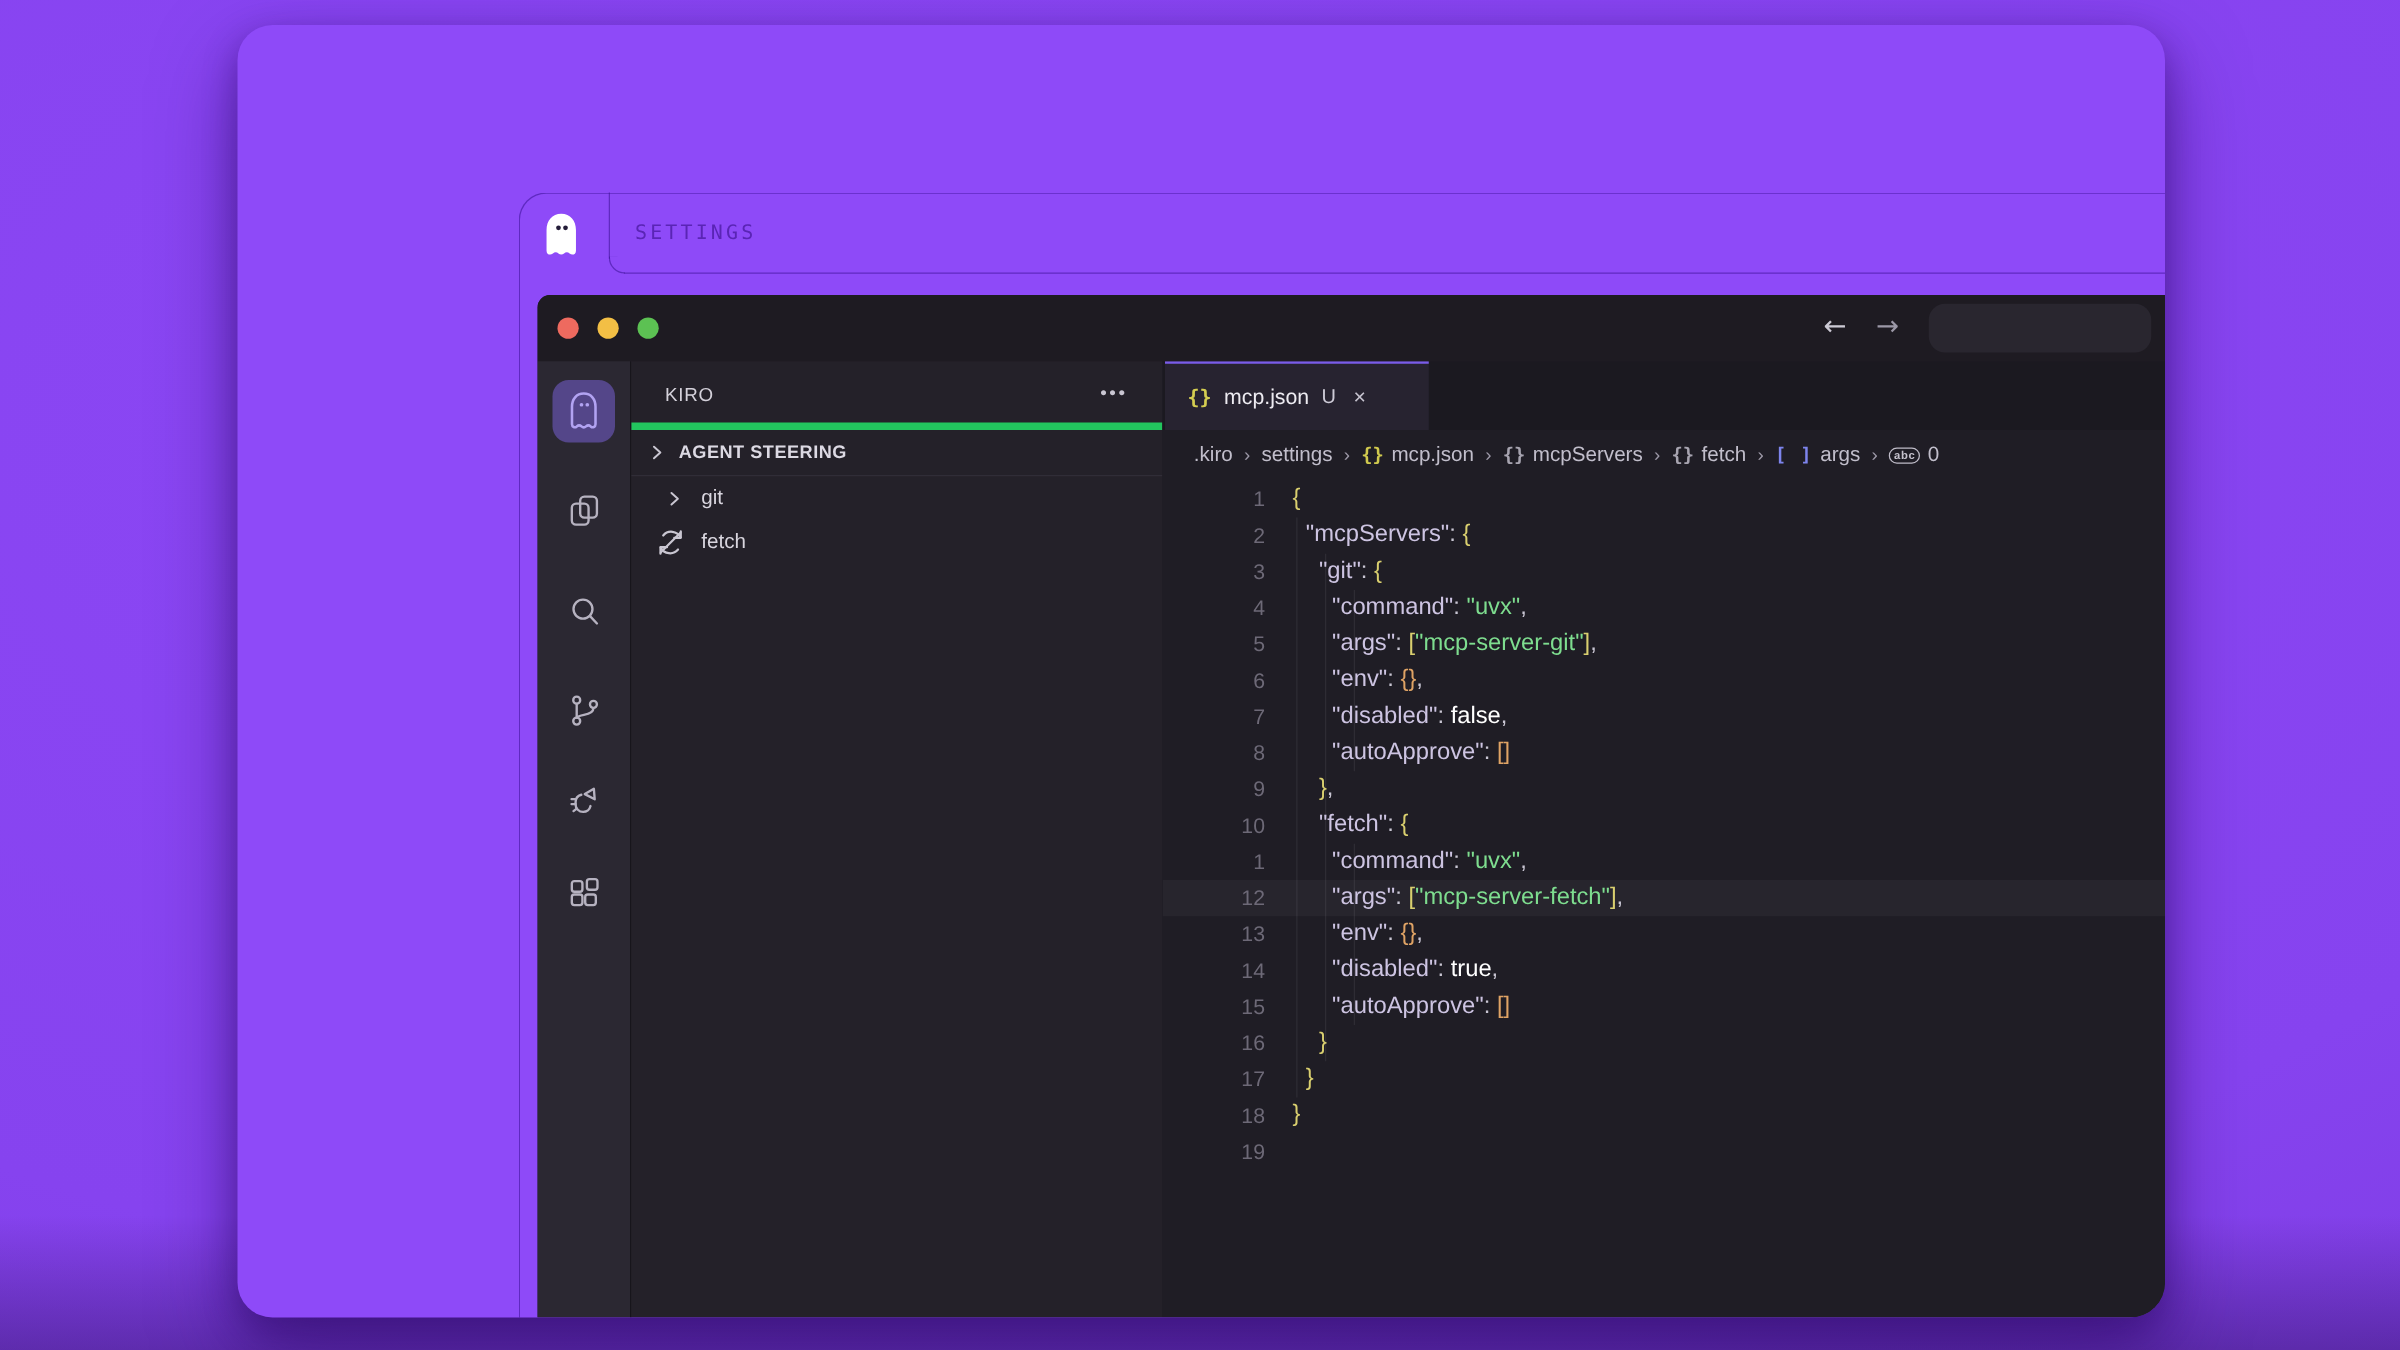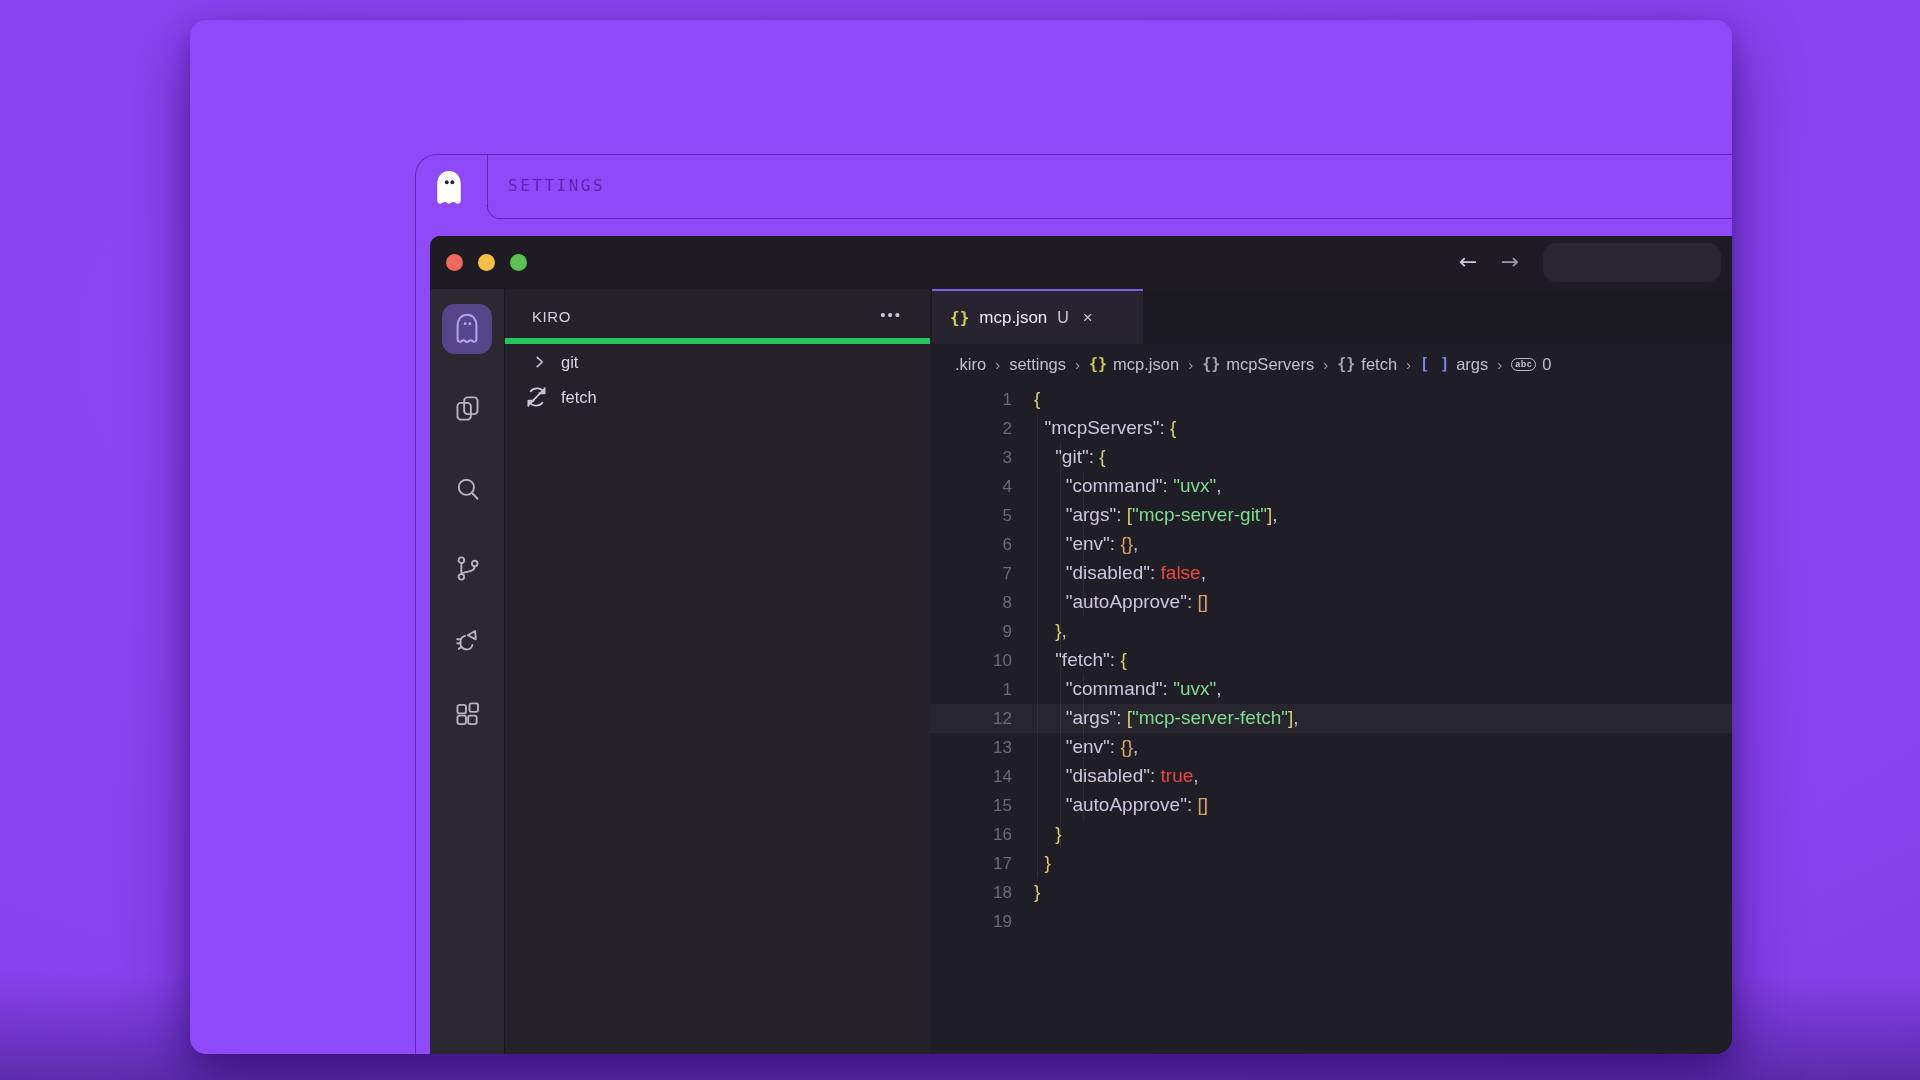--- a/index.html
+++ b/index.html
@@ -3,21 +3,21 @@
 <meta charset="utf-8">
 <style>
   html,body{margin:0;padding:0;background:#5a27a8;}
   *{box-sizing:border-box;font-family:"Liberation Sans",sans-serif;}
   .stage{position:relative;width:1920px;height:1080px;overflow:hidden;
     background:radial-gradient(135% 120% at 42% 32%, #8d48f6 0%, #8643ef 55%, #7d3ce1 80%, #6b31c5 94%, #5b28a9 100%);}
   .stage::after{content:"";position:absolute;inset:0;pointer-events:none;
     background:linear-gradient(180deg, rgba(0,0,0,0) 90%, rgba(25,5,60,.35) 100%);}
 
   
-  .card{position:absolute;left:190px;top:20px;width:1542px;height:1034px;border-radius:16px;
+  .card{position:absolute;left:190px;top:20px;width:1542px;height:1034px;border-radius:28px;
     background:#8e4af8;overflow:hidden;z-index:1;
     box-shadow:0 28px 64px rgba(40,6,95,.50), 0 10px 26px rgba(40,6,95,.36);}
 
   
   .frame{position:absolute;left:225px;top:134px;right:-3px;bottom:-3px;
     border:1.5px solid rgba(58,16,148,.55);border-right:none;border-bottom:none;
     border-top-left-radius:22px;}
   .tab-divider{position:absolute;left:297px;top:134px;height:53px;width:0;
     border-left:1.5px solid rgba(58,16,148,.55);}
   .tab-curve{position:absolute;left:297px;top:185px;width:13px;height:14px;
@@ -99,21 +99,21 @@
     font-family:"DejaVu Sans Mono",monospace;font-size:17px;line-height:29px;color:#6d6977;}
   .code{position:absolute;left:104px;top:0;right:0;
     font-family:"DejaVu Sans Mono",monospace;font-size:19px;line-height:29px;white-space:pre;}
   .code .ln{height:29px;}
   .iguide{position:absolute;width:0;border-left:1px solid rgba(200,195,215,.09);}
 
   .t-key{color:#cdc4e2;}
   .t-str{color:#7edd8f;}
   .t-br{color:#d9cf6f;}
   .t-or{color:#dfa365;}
-  .t-bool{color:#ef4444;}
+  .t-bool{color:#ffffff;}
   .t-p{color:#c9c6d3;}
 </style>
 </head>
 <body>
 
 <div class="stage">
   <div class="card">
 
     <div class="frame"></div>
     <div class="tab-divider"></div>
@@ -196,20 +196,28 @@
               </span>
             </div>
           </div>
 
         <div class="sidebar">
           <div class="sb-header">
             <div class="sb-title">KIRO</div>
             <div class="sb-menu">•••</div>
           </div>
           <div id="sidebar-sections">
+              <div class="srow bordered">
+                <span class="chev">
+                  <svg width="13" height="13" viewBox="0 0 14 14">
+                    <path d="M4.5 2 L10 7 L4.5 12" fill="none" stroke="#c9c6d1" stroke-width="1.7" stroke-linecap="round" stroke-linejoin="round"></path>
+                  </svg>
+                </span>
+                <span class="slabel">AGENT STEERING</span>
+              </div>
               <div class="crow">
                 <span class="chev">
                   <svg width="13" height="13" viewBox="0 0 14 14">
                     <path d="M4.5 2 L10 7 L4.5 12" fill="none" stroke="#c9c6d1" stroke-width="1.7" stroke-linecap="round" stroke-linejoin="round"></path>
                   </svg>
                 </span>
                 <span class="clabel">git</span>
               </div>
               <div class="crow">
                 <span class="citem-icon">

